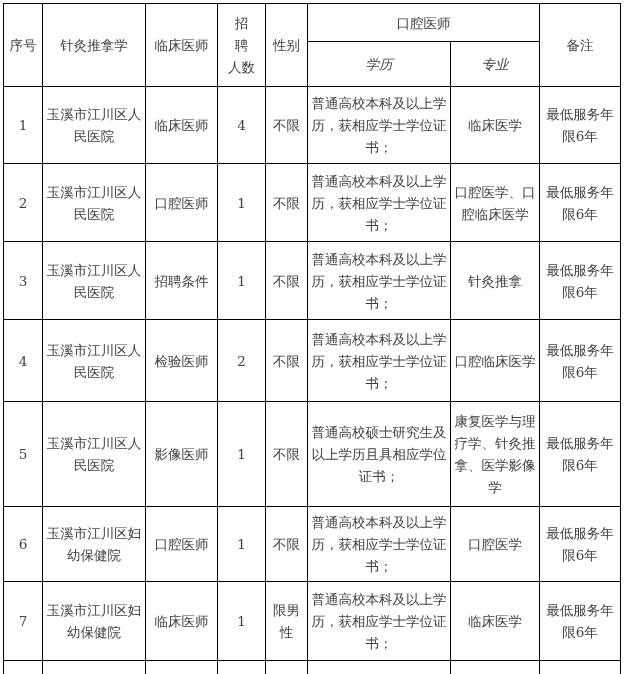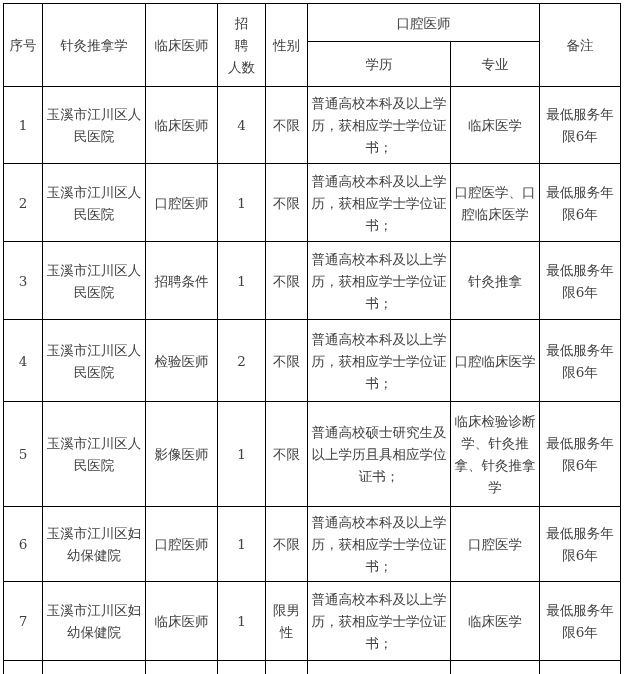--- a/index.html
+++ b/index.html
@@ -28,21 +28,21 @@
     text-align: center;
     vertical-align: middle;
     padding: 1px 3px;
     font-weight: normal;
     word-break: break-all;
     overflow: hidden;
   }
   .prewrap { white-space: pre-line; }
   
   tr.hdr-top    { height: 38px; }
-  tr.hdr-bottom { height: 45px; }
+  tr.hdr-bottom { height: 45px; font-style: italic; }
   tr.r1 { height: 77px; }
   tr.r2 { height: 78px; }
   tr.r3 { height: 78px; }
   tr.r4 { height: 82px; }
   tr.r5 { height: 105px; }
   tr.r6 { height: 75px; }
   tr.r7 { height: 79px; }
   tr.r8 { height: 40px; } 
 </style>
 </head>
@@ -117,21 +117,21 @@
       <td>口腔临床医学</td>
       <td>最低服务年限6年</td>
     </tr>
     <tr class="r5">
       <td>5</td>
       <td>玉溪市江川区人民医院</td>
       <td>影像医师</td>
       <td>1</td>
       <td>不限</td>
       <td>普通高校硕士研究生及以上学历且具相应学位证书；</td>
-      <td>临床检验诊断学、针灸推拿、针灸推拿学</td>
+      <td>康复医学与理疗学、针灸推拿、医学影像学</td>
       <td>最低服务年限6年</td>
     </tr>
     <tr class="r6">
       <td>6</td>
       <td>玉溪市江川区妇幼保健院</td>
       <td>口腔医师</td>
       <td>1</td>
       <td>不限</td>
       <td>普通高校本科及以上学历，获相应学士学位证书；</td>
       <td>口腔医学</td>

